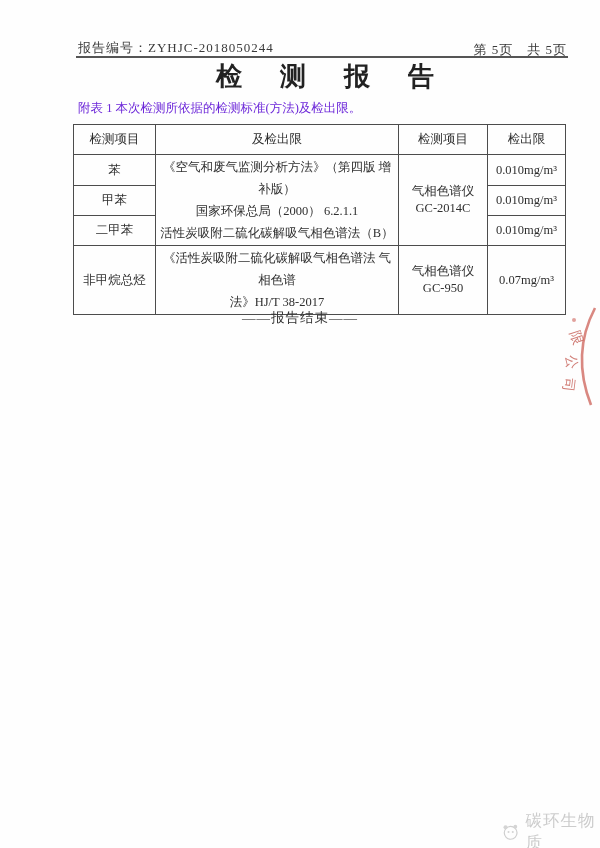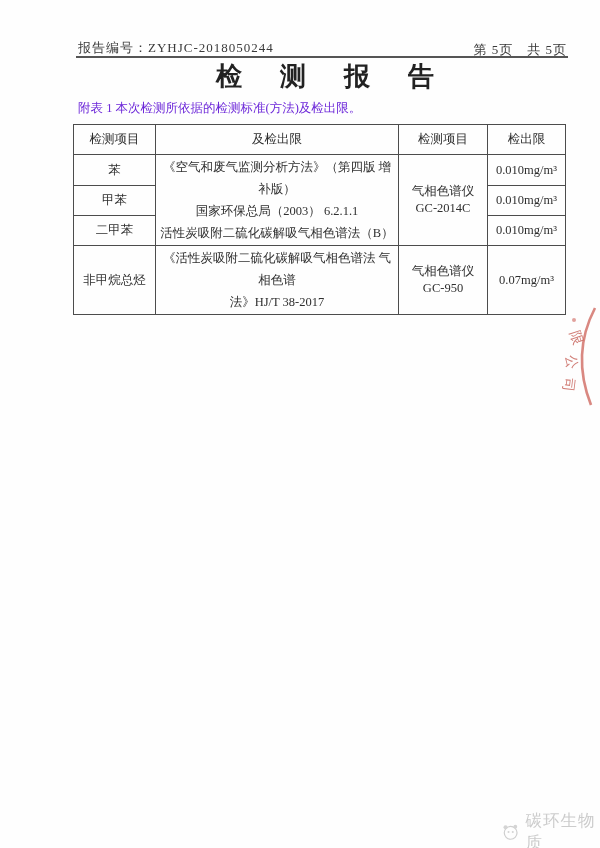--- a/index.html
+++ b/index.html
@@ -69,21 +69,21 @@
         <tr class="h-row">
       <th>检测项目</th>
       <th>及检出限</th>
       <th>检测项目</th>
       <th>检出限</th>
     </tr>
     <tr class="r1">
       <td>苯</td>
       <td rowspan="3" class="std-lines">
         <div>《空气和废气监测分析方法》（第四版 增补版）</div>
-        <div>国家环保总局（2003）  6.2.1.1</div>
+        <div>国家环保总局（2000）  6.2.1.1</div>
         <div>活性炭吸附二硫化碳解吸气相色谱法（B）</div>
       </td>
       <td rowspan="3" class="instr-lines">
         <div>气相色谱仪</div>
         <div>GC-2014C</div>
       </td>
       <td>0.010mg/m³</td>
     </tr>
     <tr class="r2">
       <td>甲苯</td>
@@ -101,20 +101,21 @@
       </td>
       <td class="instr-lines">
         <div>气相色谱仪</div>
         <div>GC-950</div>
       </td>
       <td>0.07mg/m³</td>
     </tr>
   </tbody>
     </table>
 
+  <div class="end-note">——报告结束——</div>
 
   <div class="stamp">
     <svg width="62" height="116" viewBox="0 0 62 116">
       <path d="M 57,12 Q 33,58 53,109" fill="none" stroke="#d06a62" stroke-width="2.6" opacity="0.8"></path>
     </svg>
     <span class="seal-dot"></span>
     <span class="seal-ch c1">限</span>
     <span class="seal-ch c2">公</span>
     <span class="seal-ch c3">司</span>
   </div>

